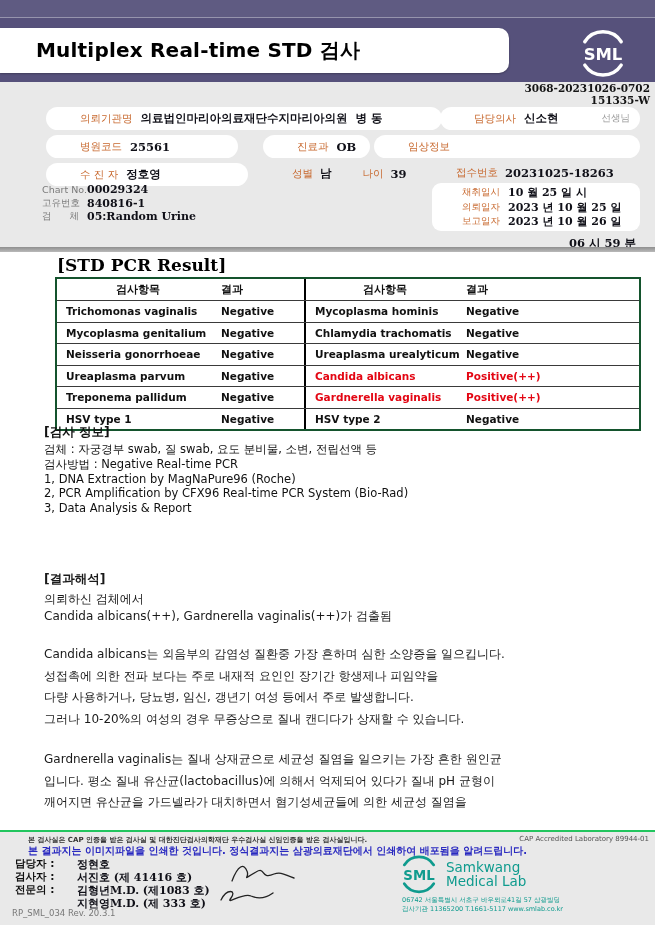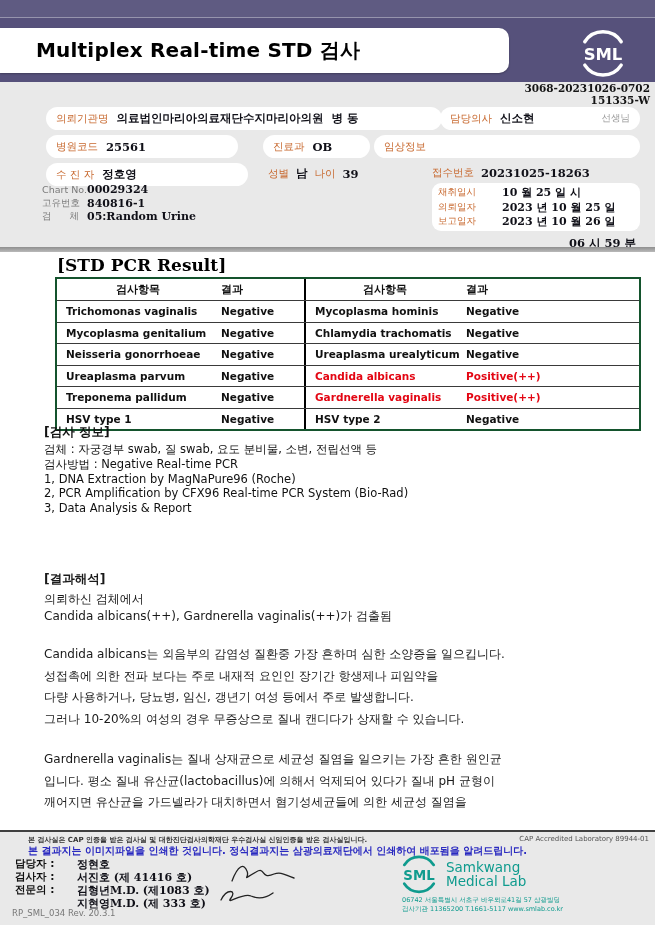--- a/index.html
+++ b/index.html
@@ -20,39 +20,39 @@
   .title-box .title{font-size:20px; font-weight:bold; color:#000; letter-spacing:.2px;}
   .logo-hd{position:absolute; right:26px; top:27px; width:52px; height:52px; color:#fff;}
   .sml-logo{width:100%; height:100%; display:block;}
 
   
   .info-section{position:absolute; left:0; top:82px; width:655px; height:165px; background:var(--page-gray);}
   .doc-numbers{position:absolute; right:5px; top:1px; text-align:right; font-size:10.5px; line-height:11.5px;
     font-weight:bold; color:#151515; font-family:"DejaVu Serif","Liberation Serif",serif;}
   .pill{position:absolute; height:23px; background:#fff; border-radius:12px; display:flex;
     align-items:center; padding:0 10px; gap:8px; white-space:nowrap; overflow:hidden;}
-  .lbl{font-size:10.5px; color:var(--label-orange);}
+  .lbl{font-size:10.5px; color:var(--label-orange);margin-left:24px;}
   .val{font-size:11.5px; font-weight:bold; color:var(--ink); font-family:"DejaVu Serif","Liberation Serif",serif;}
   .p-org{left:46px; top:25px; width:396px;}
   .p-doctor{left:440px; top:25px; width:200px;}
   .p-doctor .suffix{margin-left:auto; font-size:9.5px; color:#9a9a9a;}
   .p-code{left:46px; top:53px; width:192px;}
   .p-dept{left:263px; top:53px; width:107px;}
   .p-clinical{left:374px; top:53px; width:266px;}
   .p-patient{left:46px; top:81px; width:202px;}
   .inline-kv{position:absolute; display:flex; align-items:center; gap:7px; white-space:nowrap;}
   .sexage{left:268px; top:84px;}
   .receipt{left:432px; top:84px;}
   .detail-rows{position:absolute; left:42px; top:101px;}
   .detail-row{display:flex; height:13.5px; align-items:center;}
   .detail-row .dlbl{width:45px; font-size:9.5px; color:#7a7a7a; white-space:pre;}
   .detail-row .val{font-size:11px;}
   .date-box{position:absolute; left:432px; top:101px; width:208px; height:48px; background:#fff;
     border-radius:9px; padding:3px 6px; display:flex; flex-direction:column; justify-content:space-between;}
-  .date-row{display:flex; align-items:center; height:13px; gap:18px; white-space:nowrap;}
+  .date-row{display:flex; align-items:center; height:13px; gap:0; white-space:nowrap;}
   .date-row .lbl{font-size:9.5px; width:46px;}
   .date-row .val{font-size:11px;}
   .time-line{position:absolute; left:432px; top:150px; width:204px; text-align:right;}
   .time-line .val{font-size:11.5px;}
 
   .divider{position:absolute; left:0; top:247px; width:655px; height:5px;
     background:linear-gradient(#8f8f8f,#b9b9b9);}
 
   
   .result-heading{position:absolute; left:57px; top:255px; font-size:17px; font-weight:bold;
@@ -74,21 +74,21 @@
   .test-info .bhead{font-size:12.5px; font-weight:bold; margin-bottom:1px;}
   .test-info .line{font-size:11.5px; line-height:14.8px; white-space:pre;}
   .interp{position:absolute; left:44px; top:571px; color:#1a1a1a;}
   .interp .bhead{font-size:12.5px; font-weight:bold; margin-bottom:3px;}
   .interp .line{font-size:12px; line-height:17px; white-space:pre;}
   .interp .para{margin-top:19px;}
   .interp .para .line{line-height:21.5px;}
 
   
   .footer{position:absolute; left:0; top:830px; width:655px; height:95px; background:var(--page-gray);
-    border-top:2px solid #404040;}
+    border-top:2px solid #22c55e;}
   .tiny-left{position:absolute; left:28px; top:3px; font-size:7px; color:#333; font-weight:bold; white-space:nowrap;}
   .cap-line{position:absolute; right:6px; top:3px; font-size:7px; color:#555; white-space:nowrap;}
   .notice{position:absolute; left:28px; top:12px; font-size:10px; font-weight:bold; color:var(--notice-blue); white-space:nowrap;}
   .staff{position:absolute; left:15px; top:25px;}
   .staff-row{display:flex; height:13px; }
   .staff-row .slbl{width:62px; font-size:10.5px; font-weight:bold; color:#111; white-space:pre;}
   .staff-row .val{font-size:11px;}
   .sig{position:absolute; color:#222;}
   .sig1{left:228px; top:29px;}
   .sig2{left:216px; top:54px;}

